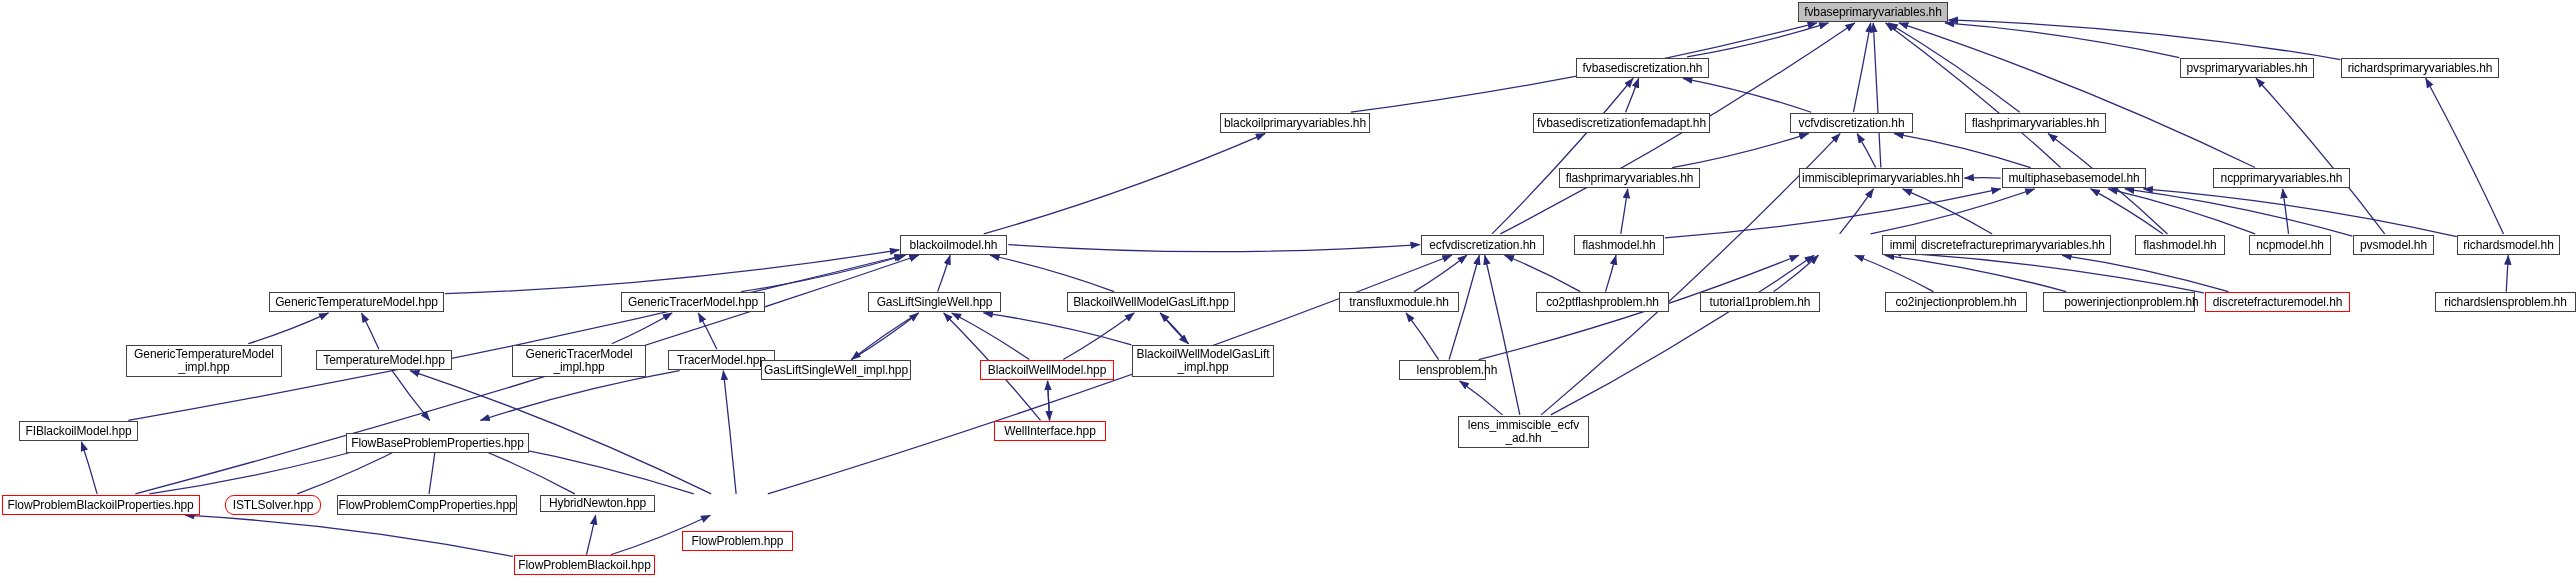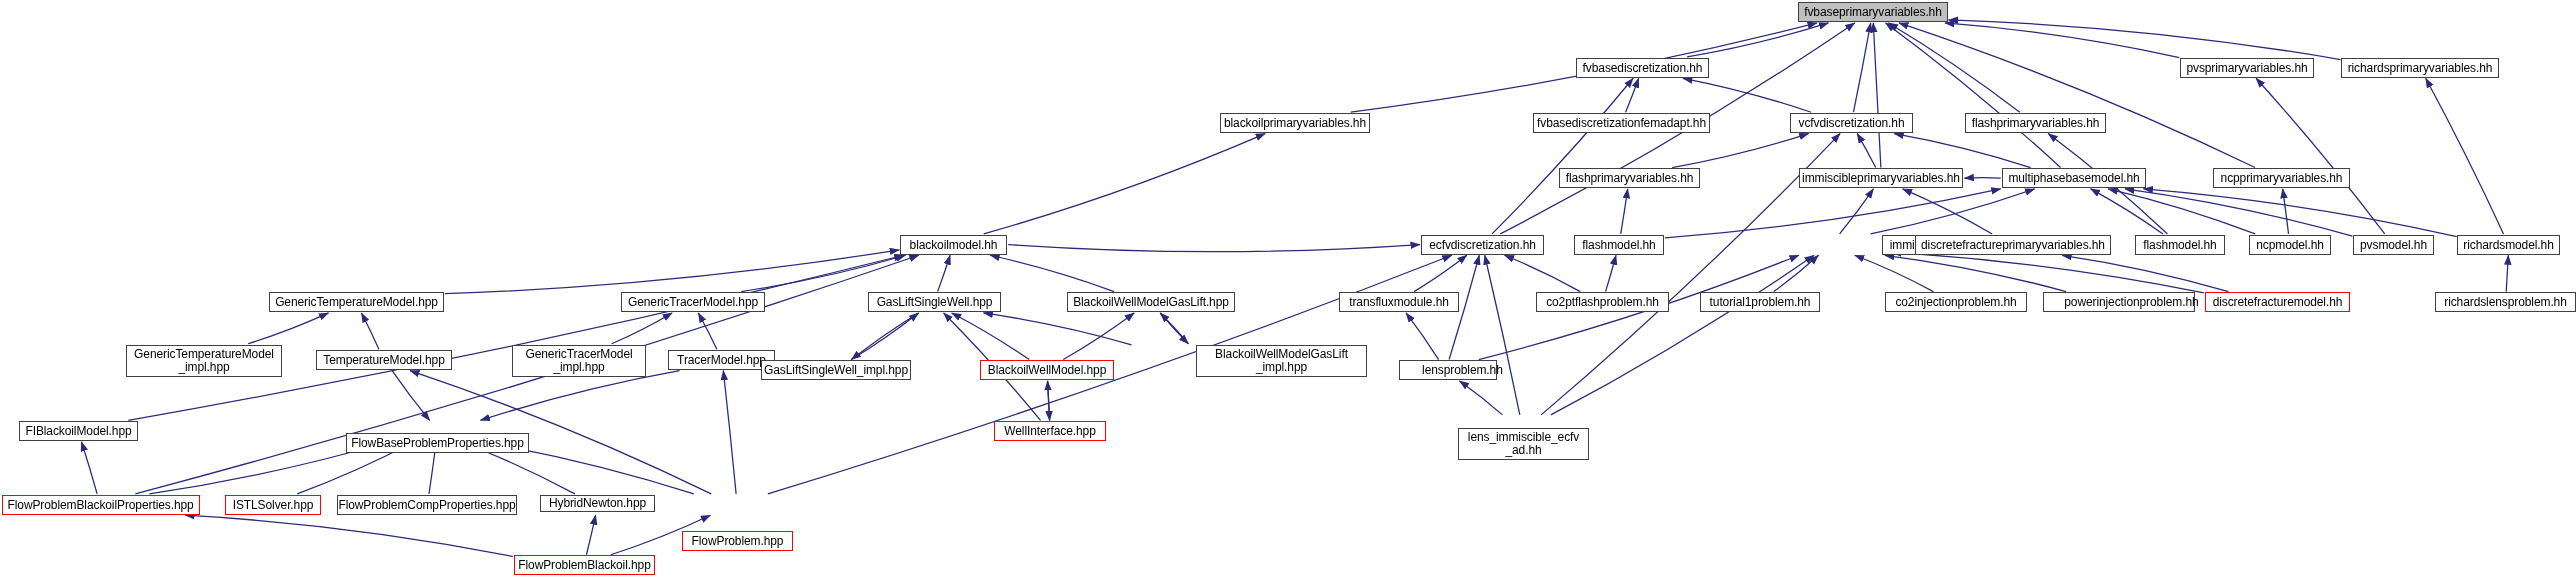--- a/index.html
+++ b/index.html
@@ -181,29 +181,29 @@
       <div class="node hl" style="left: 2205px; top: 292px; width: 145px; height: 20px;">discretefracturemodel.hh</div>
       <div class="node" style="left: 2435px; top: 292px; width: 141px; height: 20px;">richardslensproblem.hh</div>
       <div class="node two-line" style="left: 126px; top: 345px; width: 156px; height: 32px;">GenericTemperatureModel
 _impl.hpp</div>
       <div class="node" style="left: 316px; top: 350px; width: 136px; height: 20px;">TemperatureModel.hpp</div>
       <div class="node two-line" style="left: 512px; top: 345px; width: 134px; height: 32px;">GenericTracerModel
 _impl.hpp</div>
       <div class="node" style="left: 668px; top: 350px; width: 107px; height: 20px;">TracerModel.hpp</div>
       <div class="node" style="left: 761px; top: 360px; width: 150px; height: 20px;">GasLiftSingleWell_impl.hpp</div>
       <div class="node hl" style="left: 980px; top: 360px; width: 134px; height: 20px; text-align: right;">BlackoilWellModel.hpp</div>
-      <div class="node two-line" style="left: 1196px; top: 345px; width: 171px; height: 32px;">BlackoilWellModelGasLift
+      <div class="node two-line" style="left: 1132px; top: 345px; width: 142px; height: 32px;">BlackoilWellModelGasLift
 _impl.hpp</div>
-      <div class="node" style="left: 1399px; top: 360px; width: 98px; height: 20px; padding-left: 32px;">lensproblem.hh</div>
+      <div class="node" style="left: 1399px; top: 360px; width: 87px; height: 20px; padding-left: 32px;">lensproblem.hh</div>
       <div class="node hl" style="left: 994px; top: 421px; width: 112px; height: 20px;">WellInterface.hpp</div>
-      <div class="node two-line" style="left: 1458px; top: 416px; width: 131px; height: 32px; margin-top: 12px;">lens_immiscible_ecfv
+      <div class="node two-line" style="left: 1458px; top: 416px; width: 131px; height: 32px;">lens_immiscible_ecfv
 _ad.hh</div>
       <div class="node" style="left: 19px; top: 421px; width: 119px; height: 20px;">FIBlackoilModel.hpp</div>
       <div class="node" style="left: 346px; top: 421px; width: 183px; height: 20px; margin-top: 12px;">FlowBaseProblemProperties.hpp</div>
       <div class="node hl" style="left: 1.6px; top: 495px; width: 198px; height: 20px;">FlowProblemBlackoilProperties.hpp</div>
-      <div class="node hl" style="left: 225px; top: 495px; width: 96px; height: 20px;">ISTLSolver.hpp</div>
+      <div class="node hl" style="left: 225px; top: 495px; width: 96px; height: 20px; border-radius: 9px;">ISTLSolver.hpp</div>
       <div class="node" style="left: 337px; top: 495px; width: 180px; height: 20px;">FlowProblemCompProperties.hpp</div>
       <div class="node" style="left: 540px; top: 495px; width: 115px; height: 17px;">HybridNewton.hpp</div>
       <div class="node hl" style="left: 682px; top: 495px; width: 111px; height: 20px; margin-top: 36px;">FlowProblem.hpp</div>
       <div class="node hl" style="left: 514px; top: 555px; width: 141px; height: 20px;">FlowProblemBlackoil.hpp</div>
     </div>
 </div>
 
 
 </body></html>

